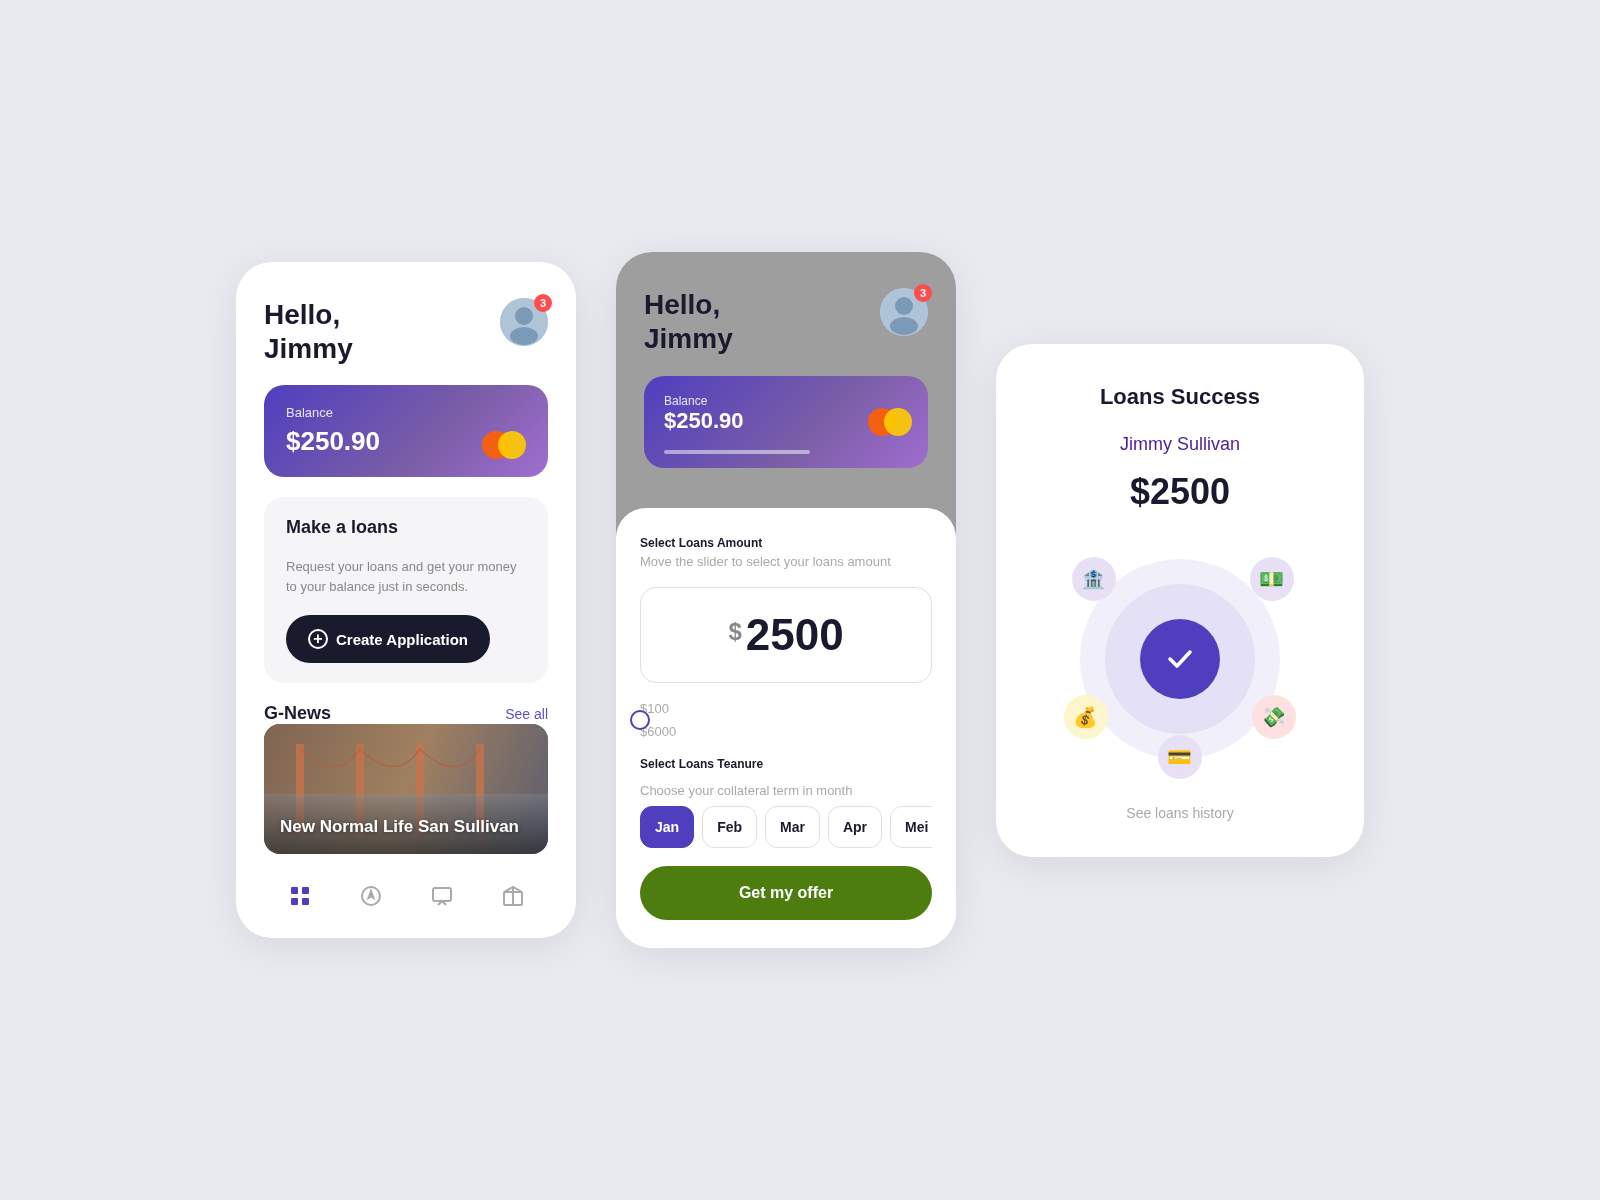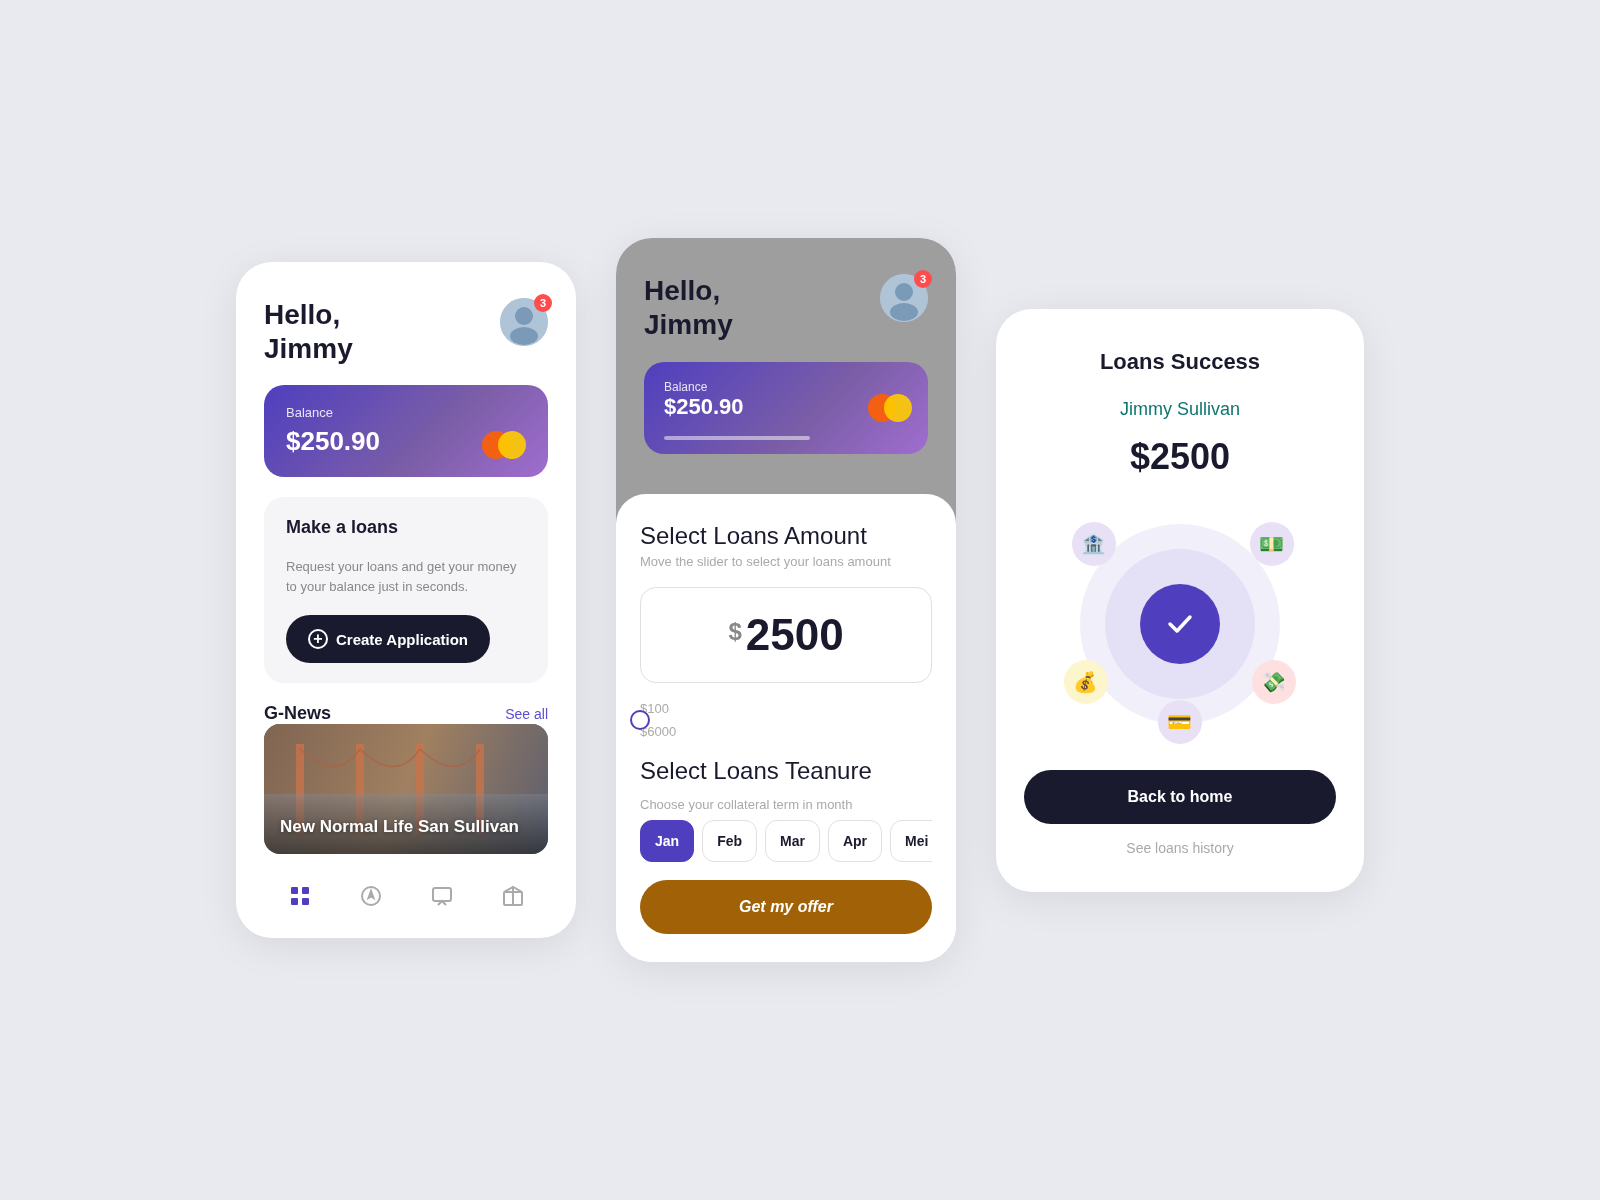--- a/index.html
+++ b/index.html
@@ -268,22 +268,22 @@
       background: #fff;
       border-radius: 30px 30px 0 0;
       margin-top: -40px;
       padding: 28px 24px;
       flex: 1;
       display: flex;
       flex-direction: column;
       gap: 18px;
     }
     .section-title {
-      font-size: 24px;
-      font-weight: 400;
+      font-size: 12px;
+      font-weight: 700;
       color: #1a1a2e;
     }
     .section-sub {
       font-size: 13px;
       color: #aaa;
       margin-top: 4px;
     }
     .amount-display {
       border: 1.5px solid #e0e0e0;
       border-radius: 16px;
@@ -355,30 +355,29 @@
       color: #1a1a2e;
       cursor: pointer;
       background: #fff;
     }
     .month-pill.active {
       background: #4f3fbf;
       color: #fff;
       border-color: #4f3fbf;
     }
     .get-offer-btn {
-      background: #a16207;
+      background: #4d7c0f;
       color: #fff;
       border: none;
       border-radius: 50px;
       padding: 18px;
       font-size: 16px;
       font-weight: 700;
       cursor: pointer;
       width: 100%;
-      font-style: italic;
     }
 
     
     .screen3 {
       width: 368px;
       background: #fff;
       border-radius: 36px;
       padding: 40px 28px 36px;
       box-shadow: 0 8px 40px rgba(0,0,0,0.08);
       display: flex;
@@ -387,21 +386,21 @@
       gap: 16px;
     }
     .success-title {
       font-size: 22px;
       font-weight: 700;
       color: #1a1a2e;
       text-align: center;
     }
     .success-name {
       font-size: 18px;
-      color: #0f766e;
+      color: #4c1d95;
       font-weight: 500;
       margin-top: 8px;
     }
     .success-amount {
       font-size: 36px;
       font-weight: 700;
       color: #1a1a2e;
     }
     .success-visual {
       width: 260px;
@@ -662,17 +661,16 @@
           <path d="M8 18 L15 25 L28 11" stroke="white" stroke-width="3.5" stroke-linecap="round" stroke-linejoin="round"></path>
         </svg>
       </div>
       <div class="orbit-icon oi-bank">🏦</div>
       <div class="orbit-icon oi-money">💵</div>
       <div class="orbit-icon oi-bag">💰</div>
       <div class="orbit-icon oi-cash">💸</div>
       <div class="orbit-icon oi-card">💳</div>
     </div>
 
-    <button class="back-home-btn">Back to home</button>
     <div class="see-loans">See loans history</div>
   </div>
 
 </div>
 
 </body></html>

